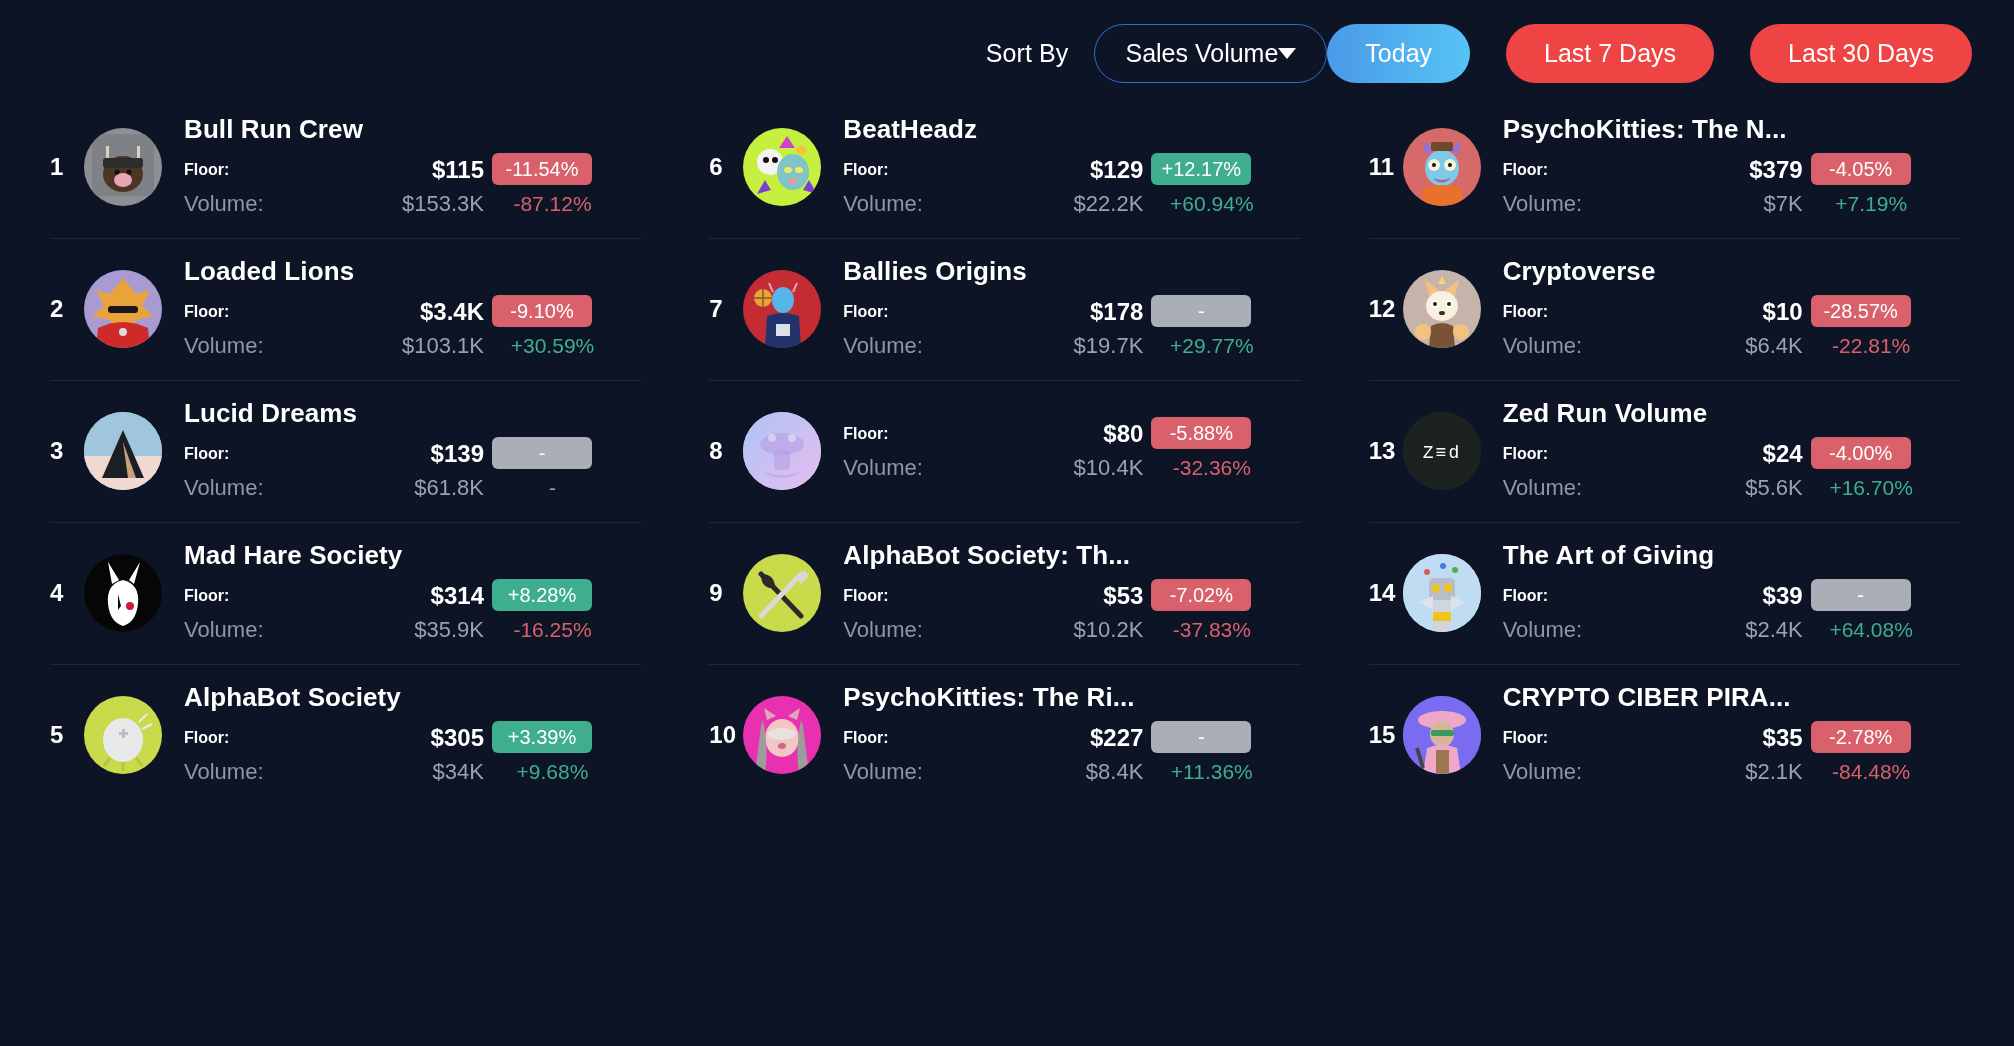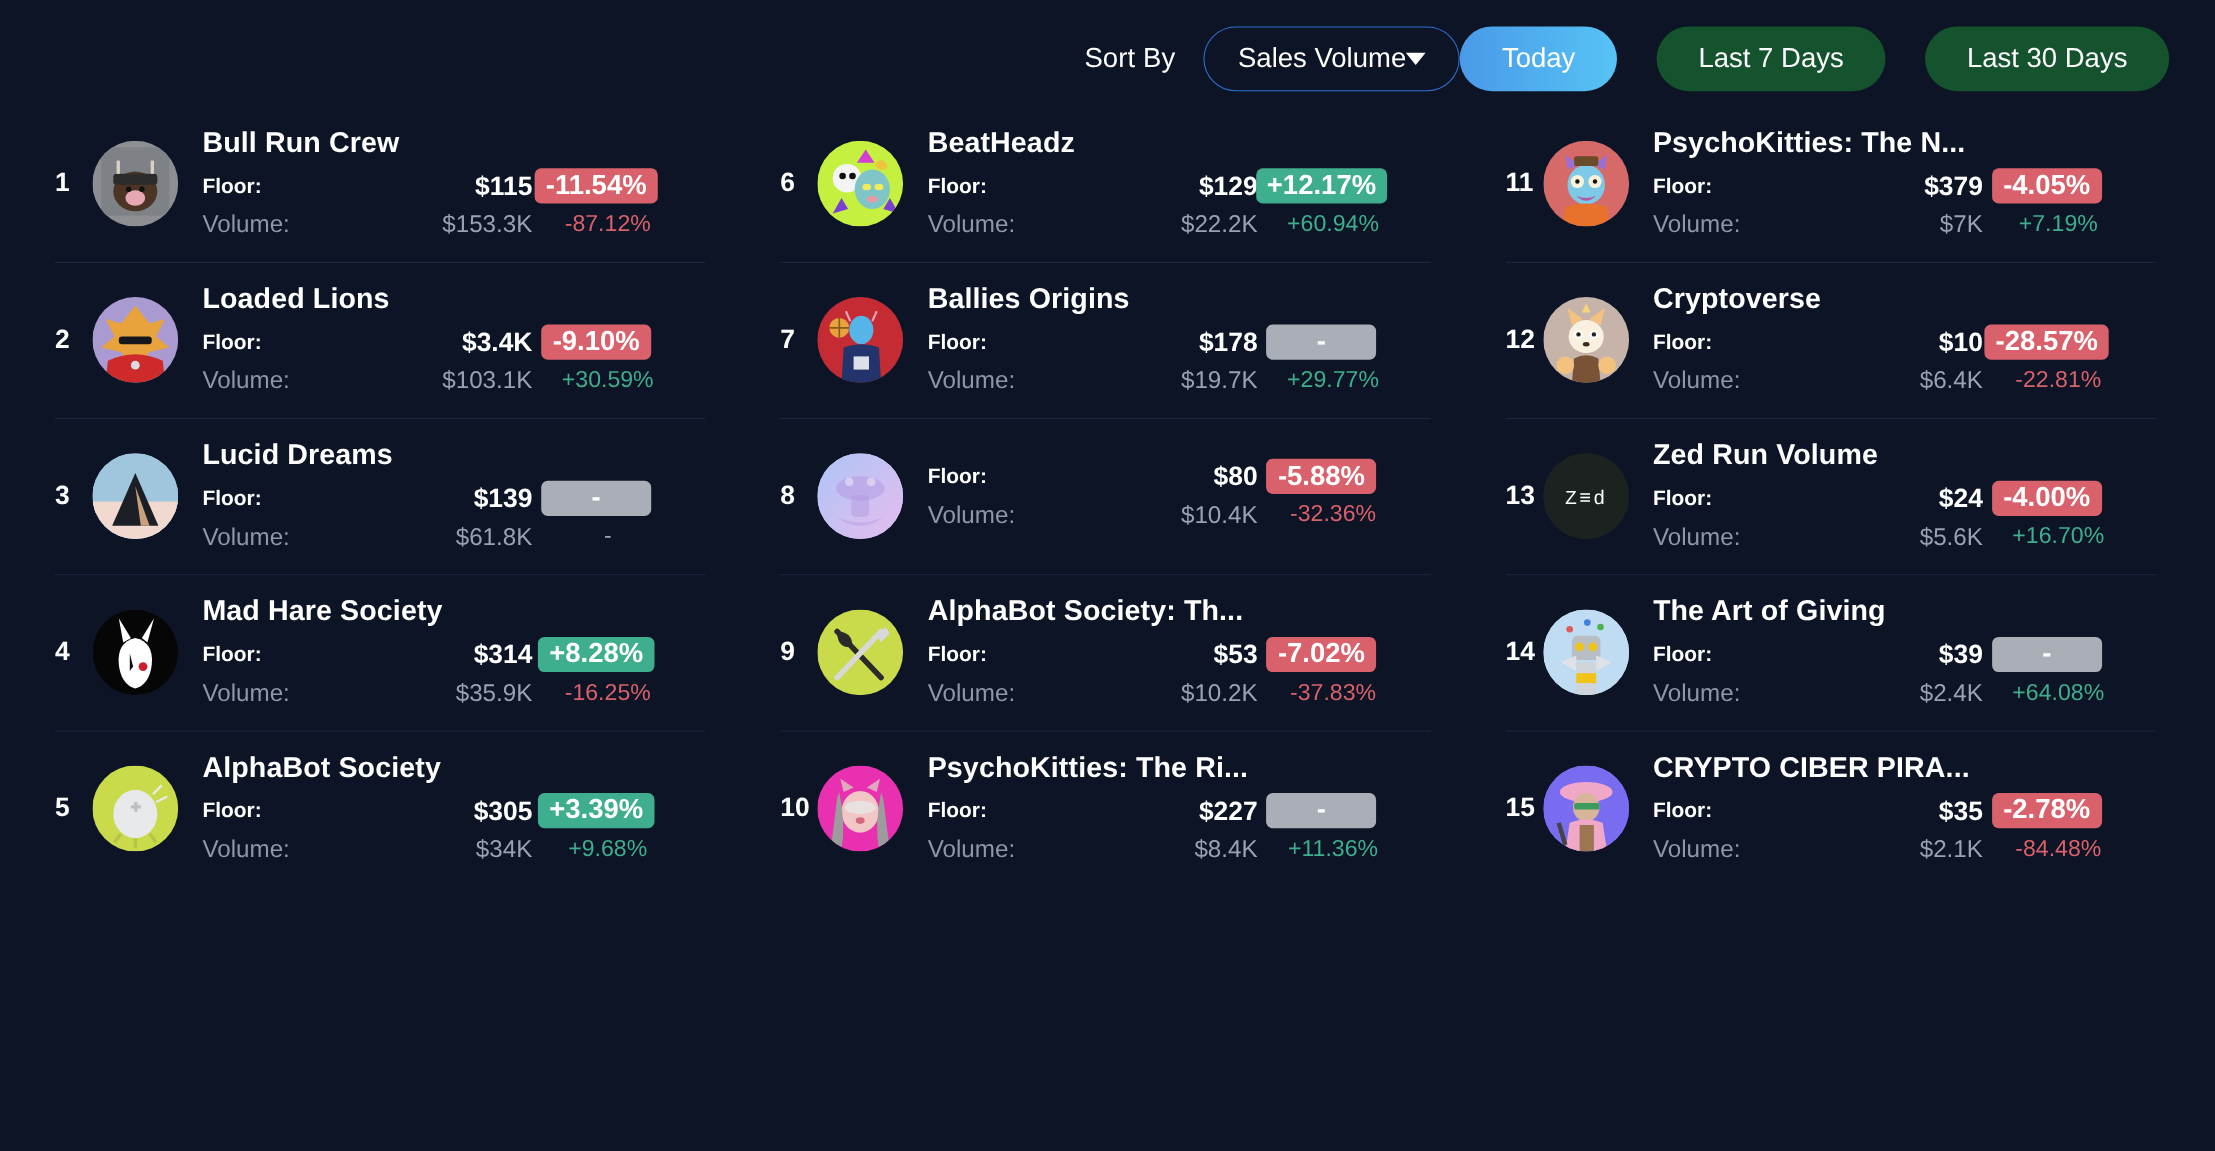--- a/index.html
+++ b/index.html
@@ -46,21 +46,21 @@
     border-top: 11px solid #ffffff;
     display: block;
   }
 
   .range-group { display: flex; align-items: center; gap: 36px; }
   .range-btn {
     border-radius: 999px;
     padding: 15px 38px;
     font-size: 25px;
     color: #ffffff;
-    background: #14532d;
+    background: #ef4444;
     cursor: pointer;
     border: none;
     white-space: nowrap;
     font-family: "Liberation Sans", sans-serif;
   }
   .range-btn.active {
     background: linear-gradient(90deg, #4a9ae8 0%, #56c3f5 100%);
     color: #ffffff;
   }
 
@@ -119,21 +119,21 @@
     text-overflow: ellipsis;
     margin-bottom: 8px;
     letter-spacing: .1px;
   }
   .stats { display: flex; align-items: flex-start; }
   .labels { width: 176px; flex: 0 0 176px; }
   .vals   { width: 124px; flex: 0 0 124px; text-align: right; }
   .deltas { width: 116px; flex: 0 0 116px; display: flex; flex-direction: column; align-items: center; }
 
   .lbl-floor {
-    font-size: 19px; font-weight: 700; color: #ffffff;
+    font-size: 16px; font-weight: 700; color: #ffffff;
     line-height: 34px;
   }
   .lbl-vol {
     font-size: 22px; font-weight: 400; color: #8e97a8;
     line-height: 34px;
   }
   .val-floor {
     font-size: 24px; font-weight: 700; color: #ffffff; line-height: 34px;
   }
   .val-vol {
@@ -141,22 +141,22 @@
   }
 
   .badge {
     display: inline-flex;
     align-items: center;
     justify-content: center;
     min-width: 100px;
     height: 32px;
     padding: 0 10px;
     border-radius: 6px;
-    font-size: 25px;
-    font-weight: 700;
+    font-size: 20px;
+    font-weight: 400;
     color: #ffffff;
     line-height: 1;
   }
   .badge.up   { background: #3fae8e; }
   .badge.down { background: #d9616b; }
   .badge.flat { background: #a9aeb7; }
 
   .sub-delta {
     font-size: 21px;
     line-height: 34px;

